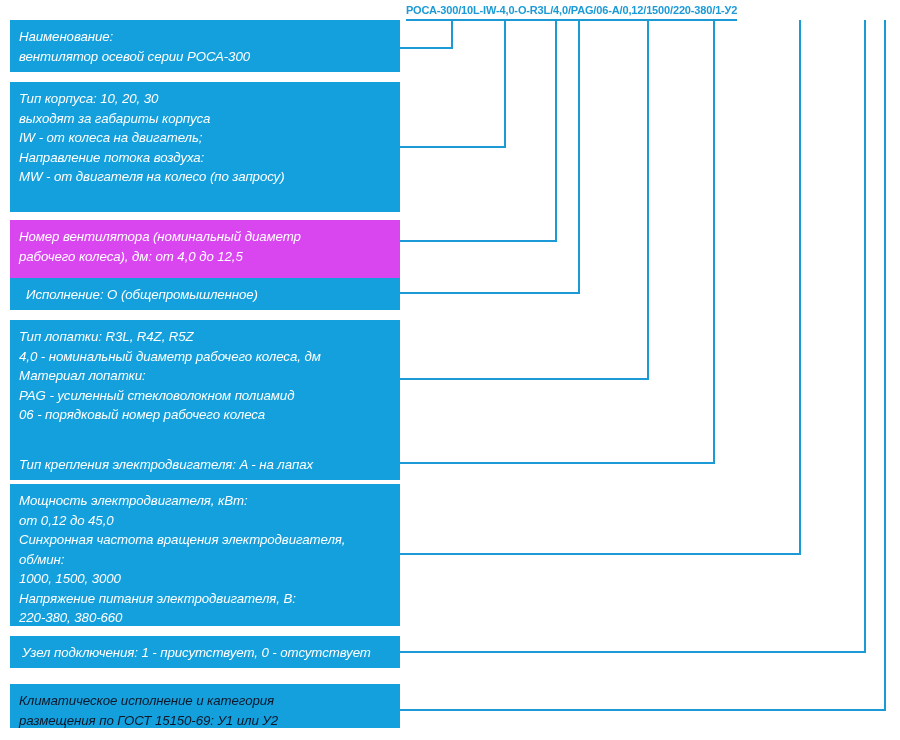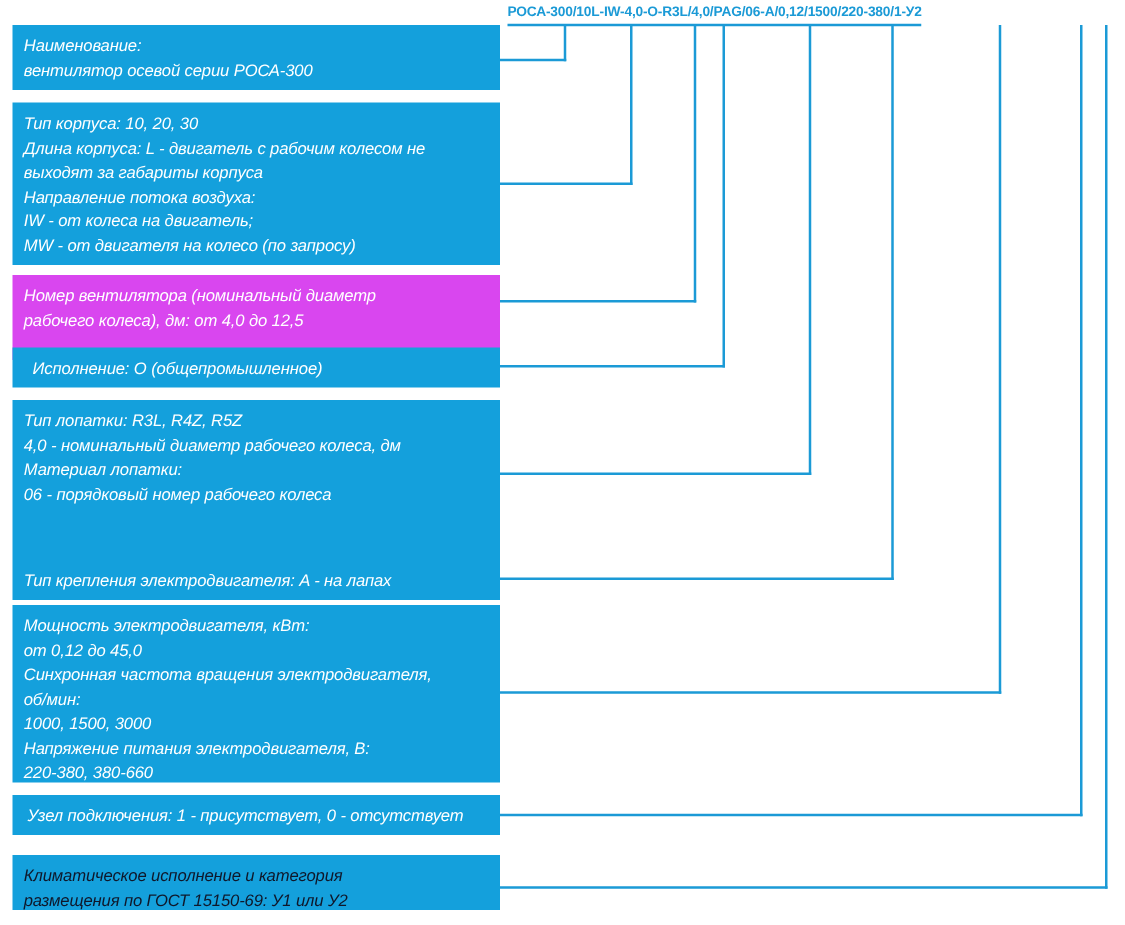--- a/index.html
+++ b/index.html
@@ -86,37 +86,37 @@
   <div id="title" style="color: rgb(18, 117, 184);">Маркировка</div>
 
   <div id="code" style="color: rgb(27, 154, 214); border-bottom-color: rgb(27, 154, 214);">РОСА-300/10L-IW-4,0-O-R3L/4,0/PAG/06-A/0,12/1500/220-380/1-У2</div>
 
   <div class="box" id="box0" style="top: 20px; height: 52px; background: rgb(20, 160, 220); color: rgb(255, 255, 255);">
       <p>Наименование:</p>
       <p>вентилятор осевой серии РОСА-300</p>
     </div>
   <div class="box" id="box1" style="top: 82px; height: 130px; background: rgb(20, 160, 220); color: rgb(255, 255, 255);">
       <p>Тип корпуса: 10, 20, 30</p>
-      <p>Длина корпуса: L - двигатель с рабочим колесом не</p>
       <p>выходят за габариты корпуса</p>
+      <p>IW - от колеса на двигатель;</p>
       <p>Направление потока воздуха:</p>
-      <p>IW - от колеса на двигатель;</p>
       <p>MW - от двигателя на колесо (по запросу)</p>
     </div>
   <div class="box" id="box2" style="top: 220px; height: 68px; background: #d946ef; color: rgb(255, 255, 255);">
       <p>Номер вентилятора (номинальный диаметр</p>
       <p>рабочего колеса), дм: от 4,0 до 12,5</p>
     </div>
   <div class="box" id="box3" style="top: 278px; height: 32px; background: rgb(20, 160, 220); color: rgb(255, 255, 255); padding-left: 16px;">
       <p>Исполнение: O (общепромышленное)</p>
     </div>
   <div class="box" id="box4" style="top: 320px; height: 128px; background: rgb(20, 160, 220); color: rgb(255, 255, 255);">
       <p>Тип лопатки: R3L, R4Z, R5Z</p>
       <p>4,0 - номинальный диаметр рабочего колеса, дм</p>
       <p>Материал лопатки:</p>
+      <p>PAG - усиленный стекловолокном полиамид</p>
       <p>06 - порядковый номер рабочего колеса</p>
     </div>
   <div class="box" id="box5" style="top: 448px; height: 32px; background: rgb(20, 160, 220); color: rgb(255, 255, 255);">
       <p>Тип крепления электродвигателя: A - на лапах</p>
     </div>
   <div class="box" id="box6" style="top: 484px; height: 142px; background: rgb(20, 160, 220); color: rgb(255, 255, 255);">
       <p>Мощность электродвигателя, кВт:</p>
       <p>от 0,12 до 45,0</p>
       <p>Синхронная частота вращения электродвигателя,</p>
       <p>об/мин:</p>

